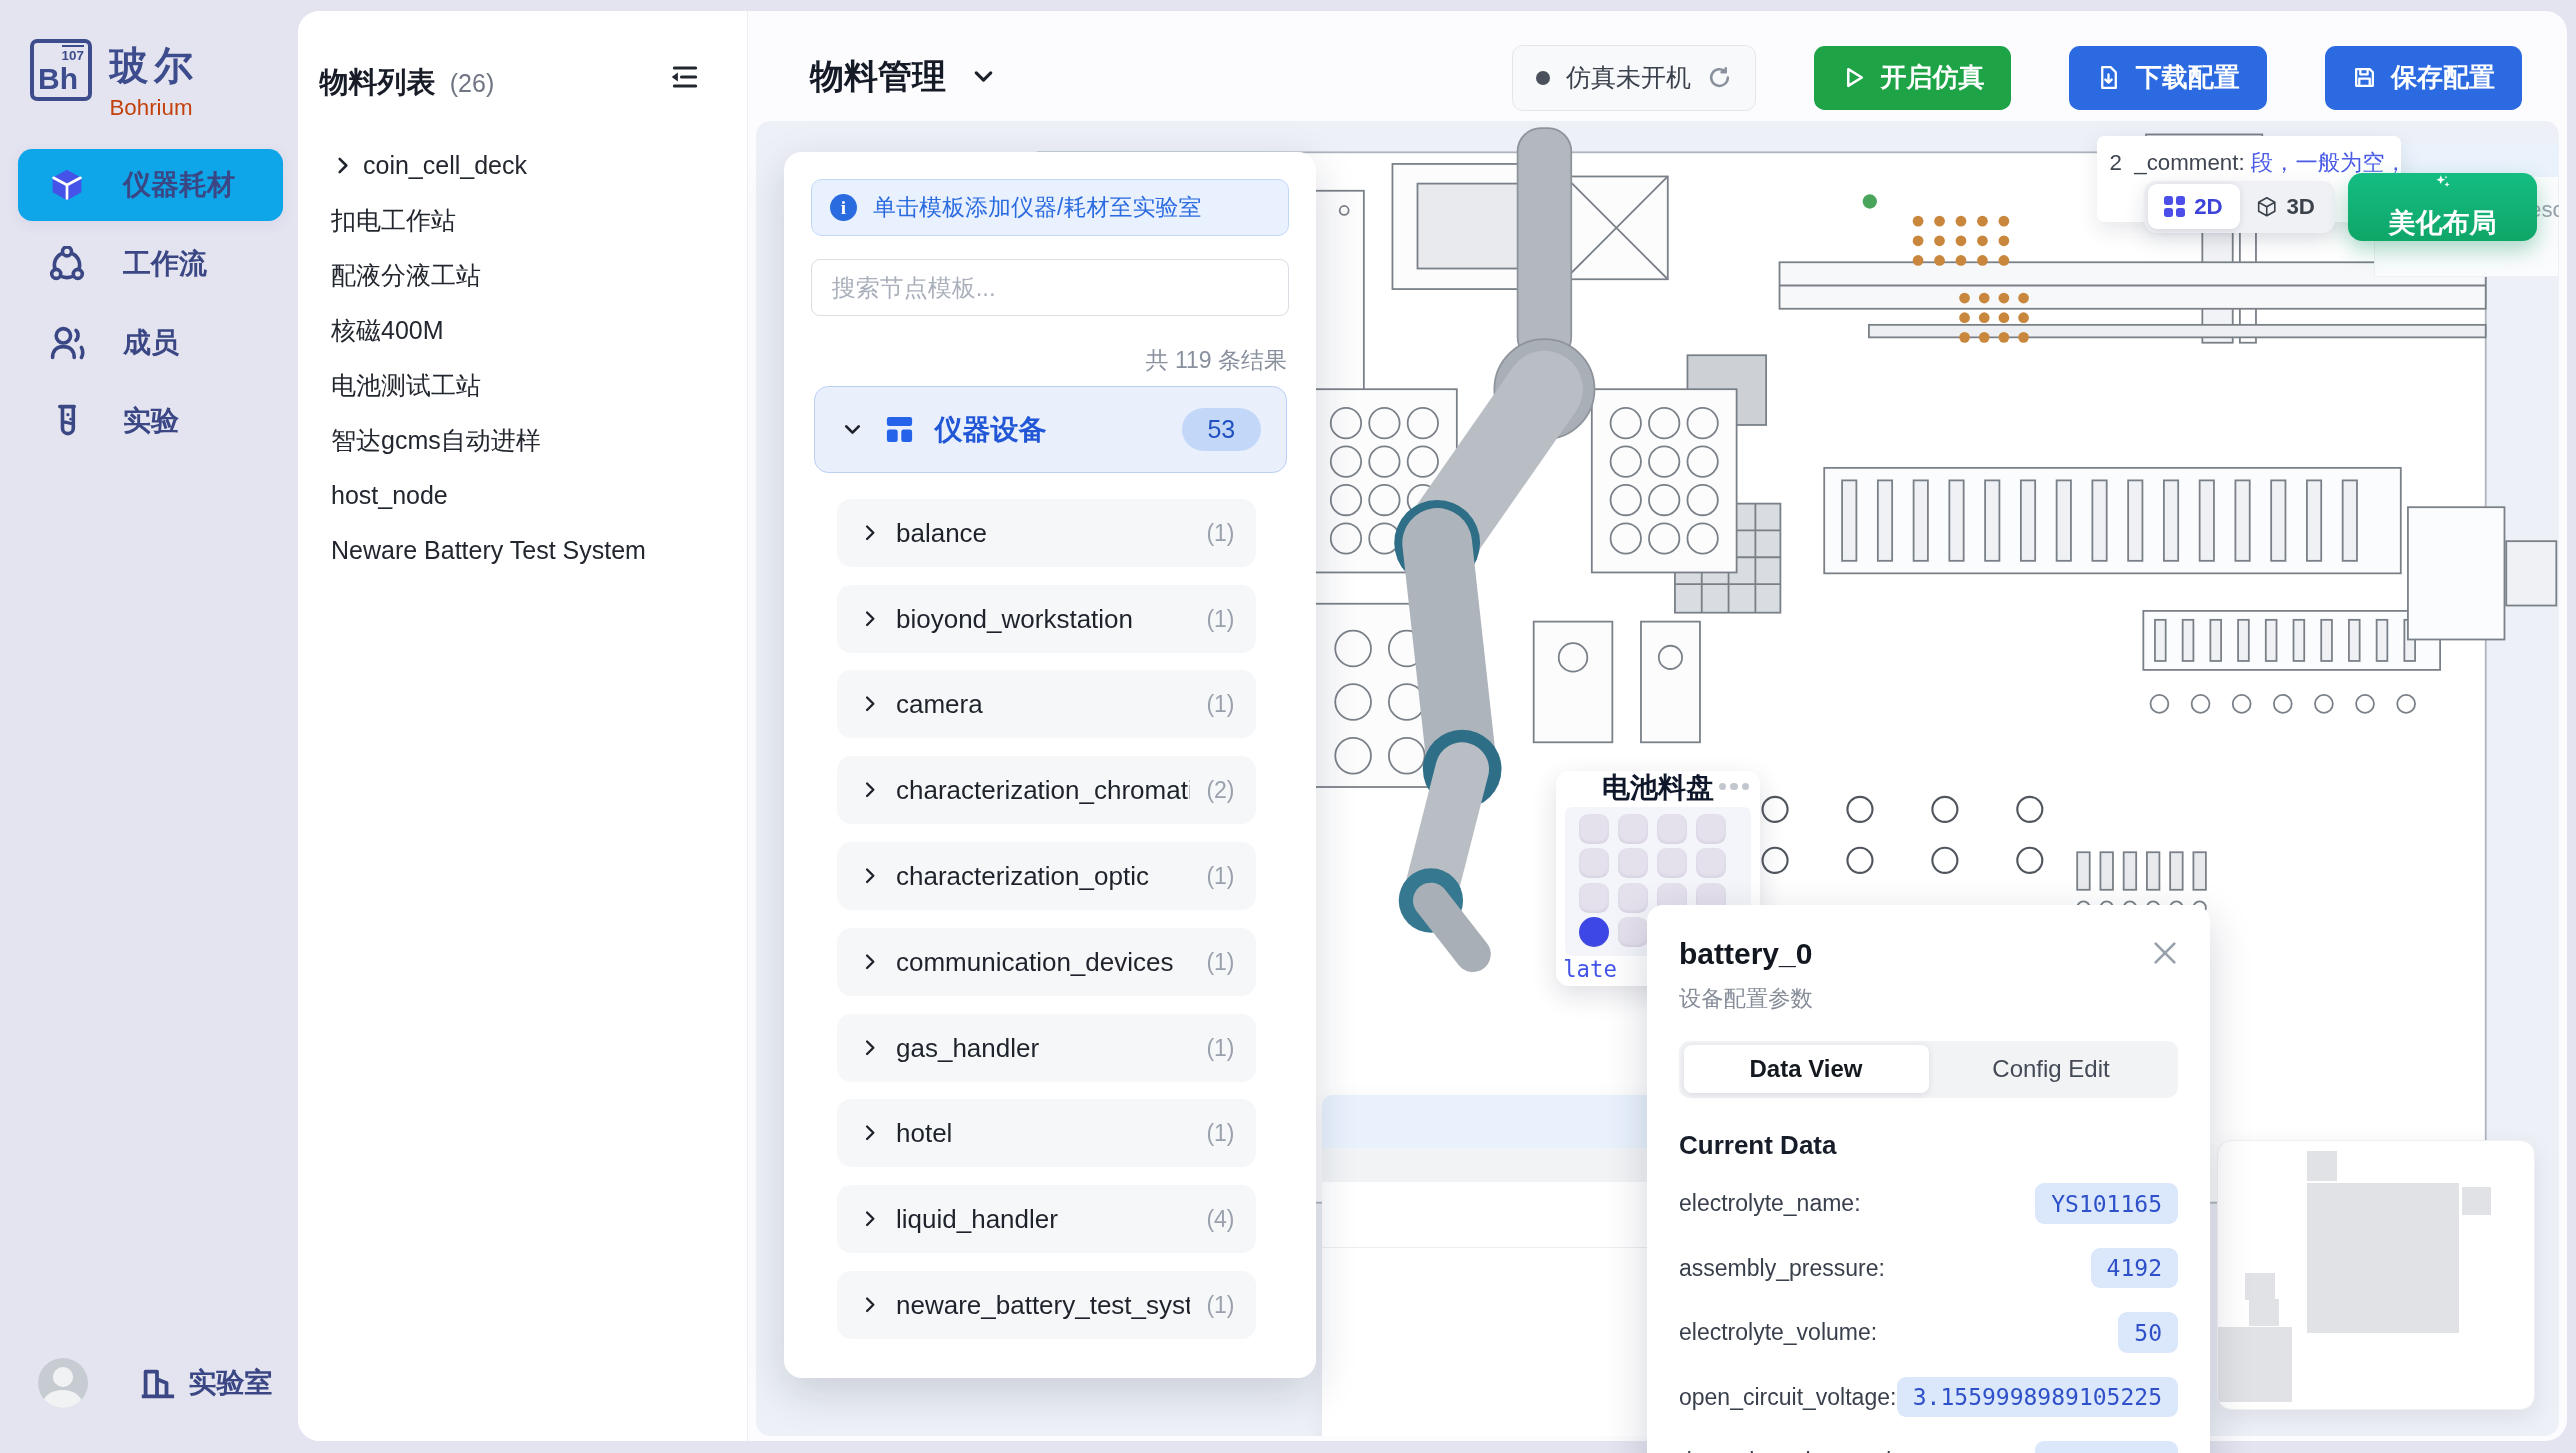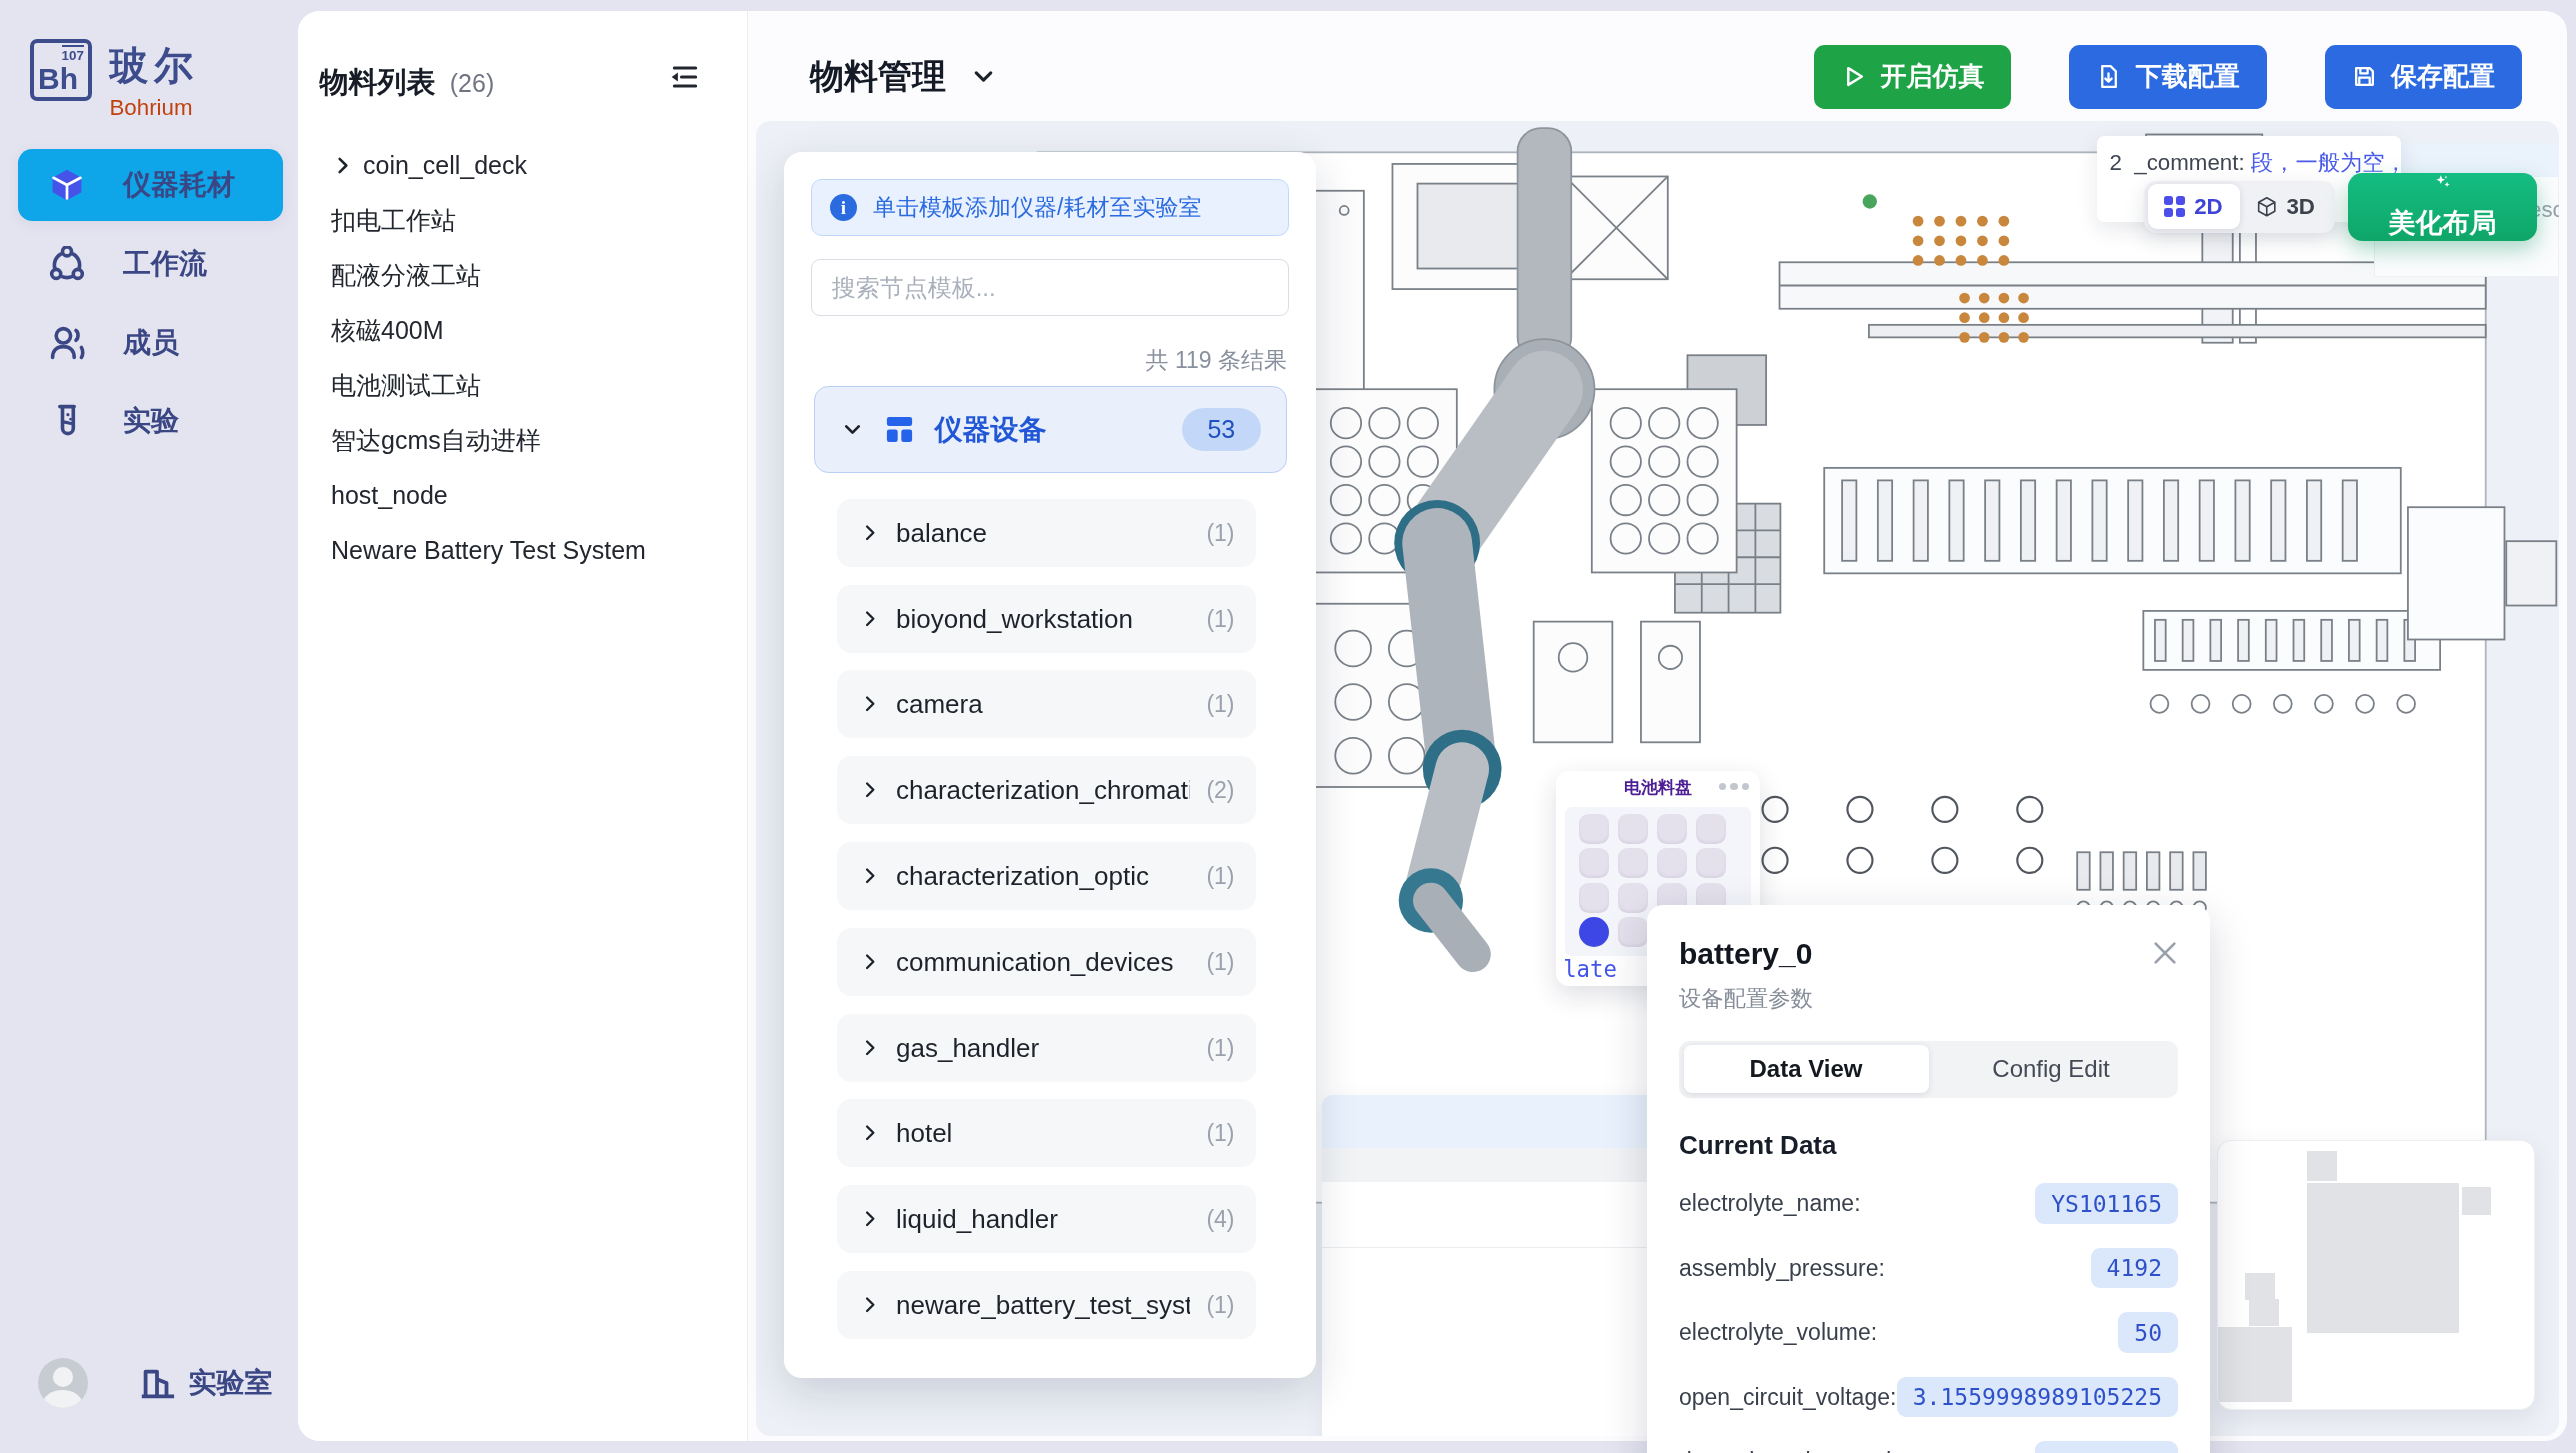--- a/index.html
+++ b/index.html
@@ -65,21 +65,21 @@
   .node-head{height:53px;background:#E8F1FC;border-radius:10.7px 10.7px 0 0;}
   .node-strip{height:34px;background:#F1F3F5;display:flex;justify-content:flex-end;align-items:center;gap:7.2px;padding-right:10.7px;
               font-size:20.6px;color:#6B7280;}
   .node-strip .v{color:#4355E8;}
   .node-div{position:absolute;left:0;right:0;top:152px;height:1.8px;background:#ECEDEF;}
 
   
   .tray{position:absolute;left:800px;top:650px;width:204px;height:215px;background:#fff;border-radius:12.5px;
         box-shadow:0 9px 27px rgba(20,30,60,.14);z-index:3;}
   .tray-head{height:34px;display:flex;align-items:center;justify-content:center;gap:0;position:relative;}
-  .tray-title{font-size:17px;font-weight:bold;color:#4c1d95;}
+  .tray-title{font-size:28px;font-weight:bold;color:#0f172a;}
   .tray-menu{position:absolute;right:10.7px;top:12.5px;display:flex;gap:4.5px;cursor:pointer;}
   .tray-menu i{width:7.2px;height:7.2px;border-radius:50%;background:#C2C7CF;}
   .tray-grid{position:absolute;left:9px;top:36px;right:9px;bottom:30px;background:#F3F5FA;border-radius:7.2px;
              display:grid;grid-template-columns:repeat(4,30px);grid-auto-rows:30px;gap:4.5px 9px;padding:7.2px 0 0 14.3px;}
   .dot{width:30px;height:30px;border-radius:9.8px;background:#E4E0EC;box-shadow:inset 0 -1.8px 2.7px rgba(120,110,150,.12);}
   .dot.sel{border-radius:50%;background:#3D47E6;}
   .tray-foot{position:absolute;left:7.2px;bottom:3.6px;font-size:22.3px;color:#4355E8;}
 
   
   .tooltip{position:absolute;left:1341px;top:15px;width:304px;height:86px;background:#fff;border-radius:7.2px;
@@ -256,20 +256,27 @@
     </section>
 
     <main class="main">
       <div class="topbar-title">
         <span class="t">物料管理</span>
         <svg width="29" height="29" viewBox="0 0 24 24">
             <path class="chev-svg" d="M6 9l6 6 6-6"></path>
           </svg>
       </div>
       <div class="controls">
+        <div class="status-pill">
+          <span class="status-dot"></span>
+          <span>仿真未开机</span>
+          <svg width="25" height="25" viewBox="0 0 24 24">
+            <path d="M20 12a8 8 0 1 1-2.3-5.6M18 3v4h-4" stroke="#8A919E" stroke-width="2.4" fill="none" stroke-linecap="round" stroke-linejoin="round"></path>
+          </svg>
+        </div>
         <button class="btn green">
           <svg width="25" height="25" viewBox="0 0 24 24">
               <path d="M7 4l13 8-13 8z" stroke="#fff" stroke-width="2.4" fill="none" stroke-linejoin="round"></path>
             </svg>
           <span>开启仿真</span>
         </button>
         <button class="btn blue">
           <svg width="25" height="25" viewBox="0 0 24 24">
             <path d="M6 2h8l5 5v15H6z" stroke="#fff" stroke-width="2.2" fill="none" stroke-linejoin="round"></path>
             <path d="M12 9v8m0 0-3-3m3 3 3-3" stroke="#fff" stroke-width="2.2" fill="none" stroke-linecap="round" stroke-linejoin="round"></path>

